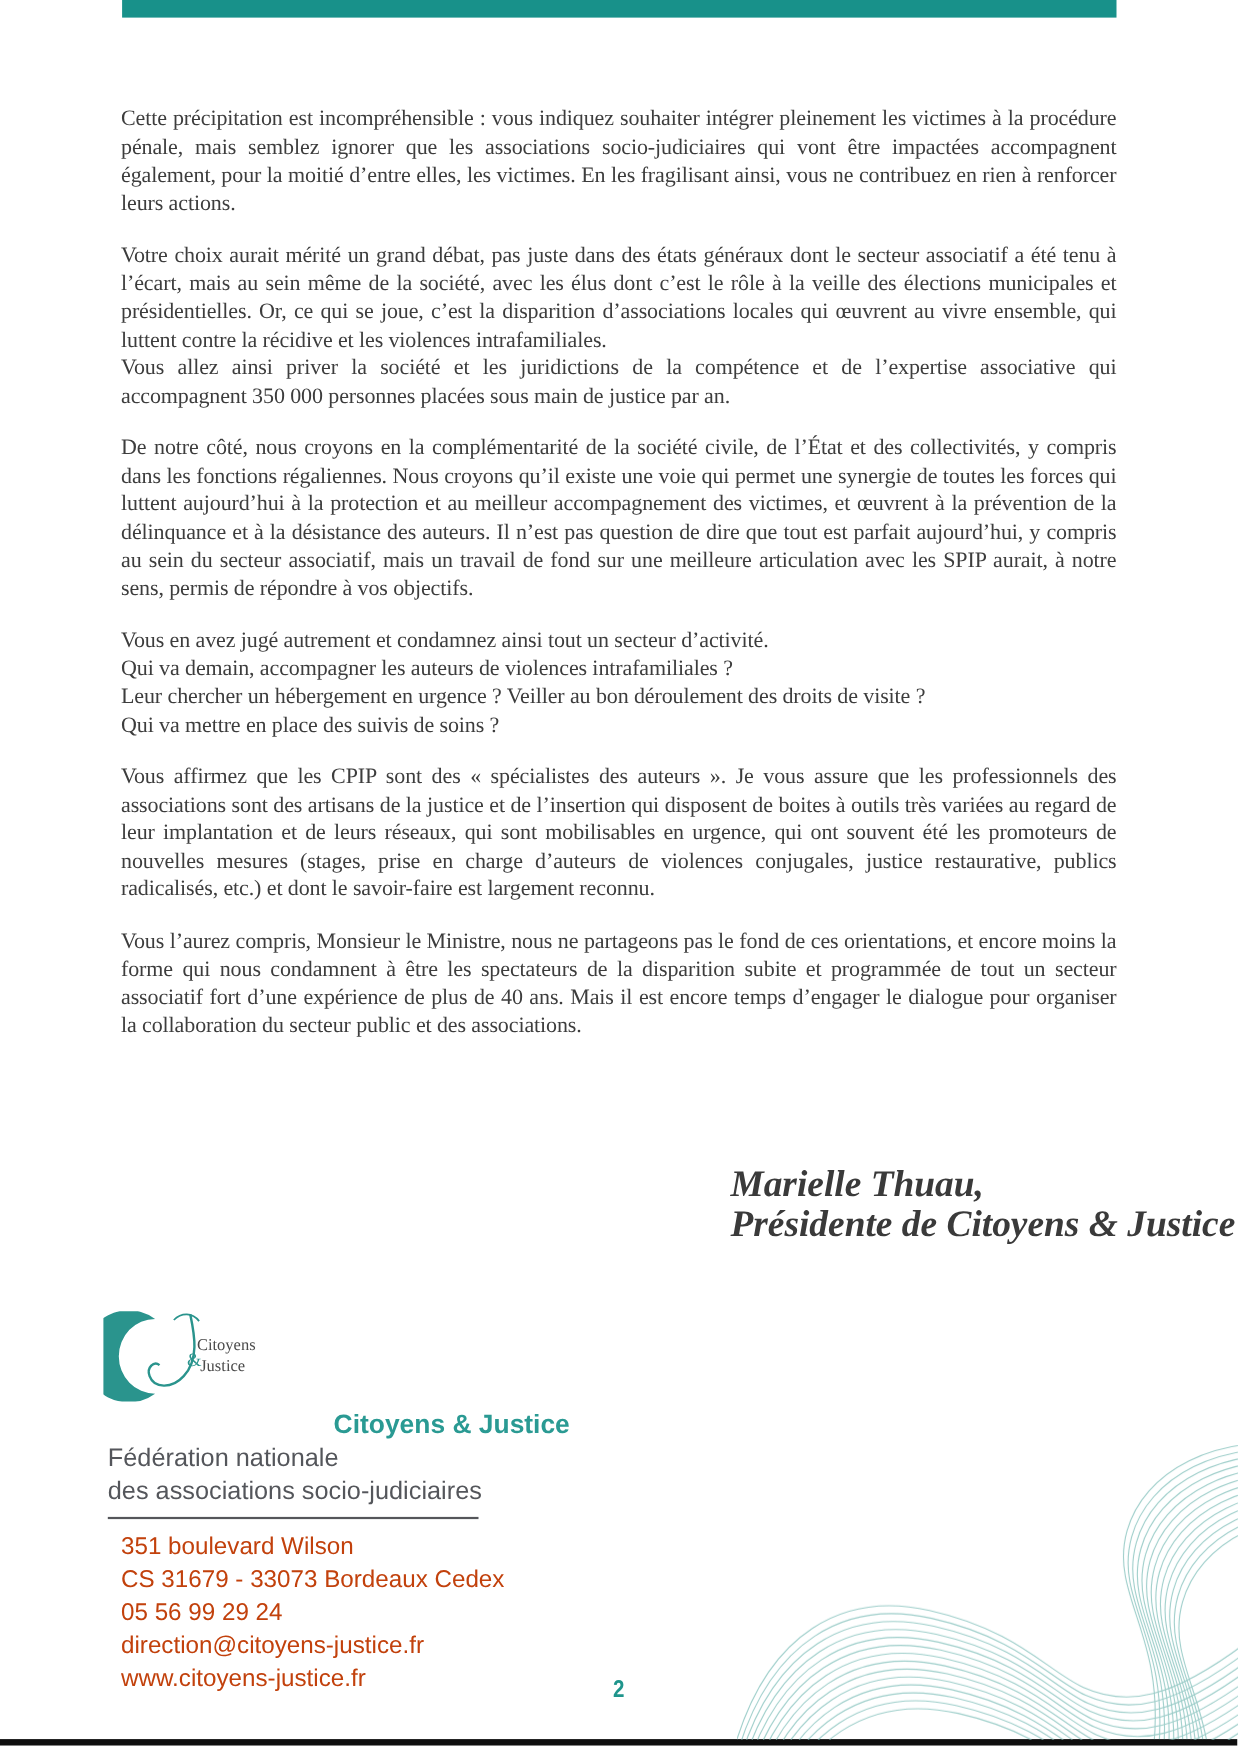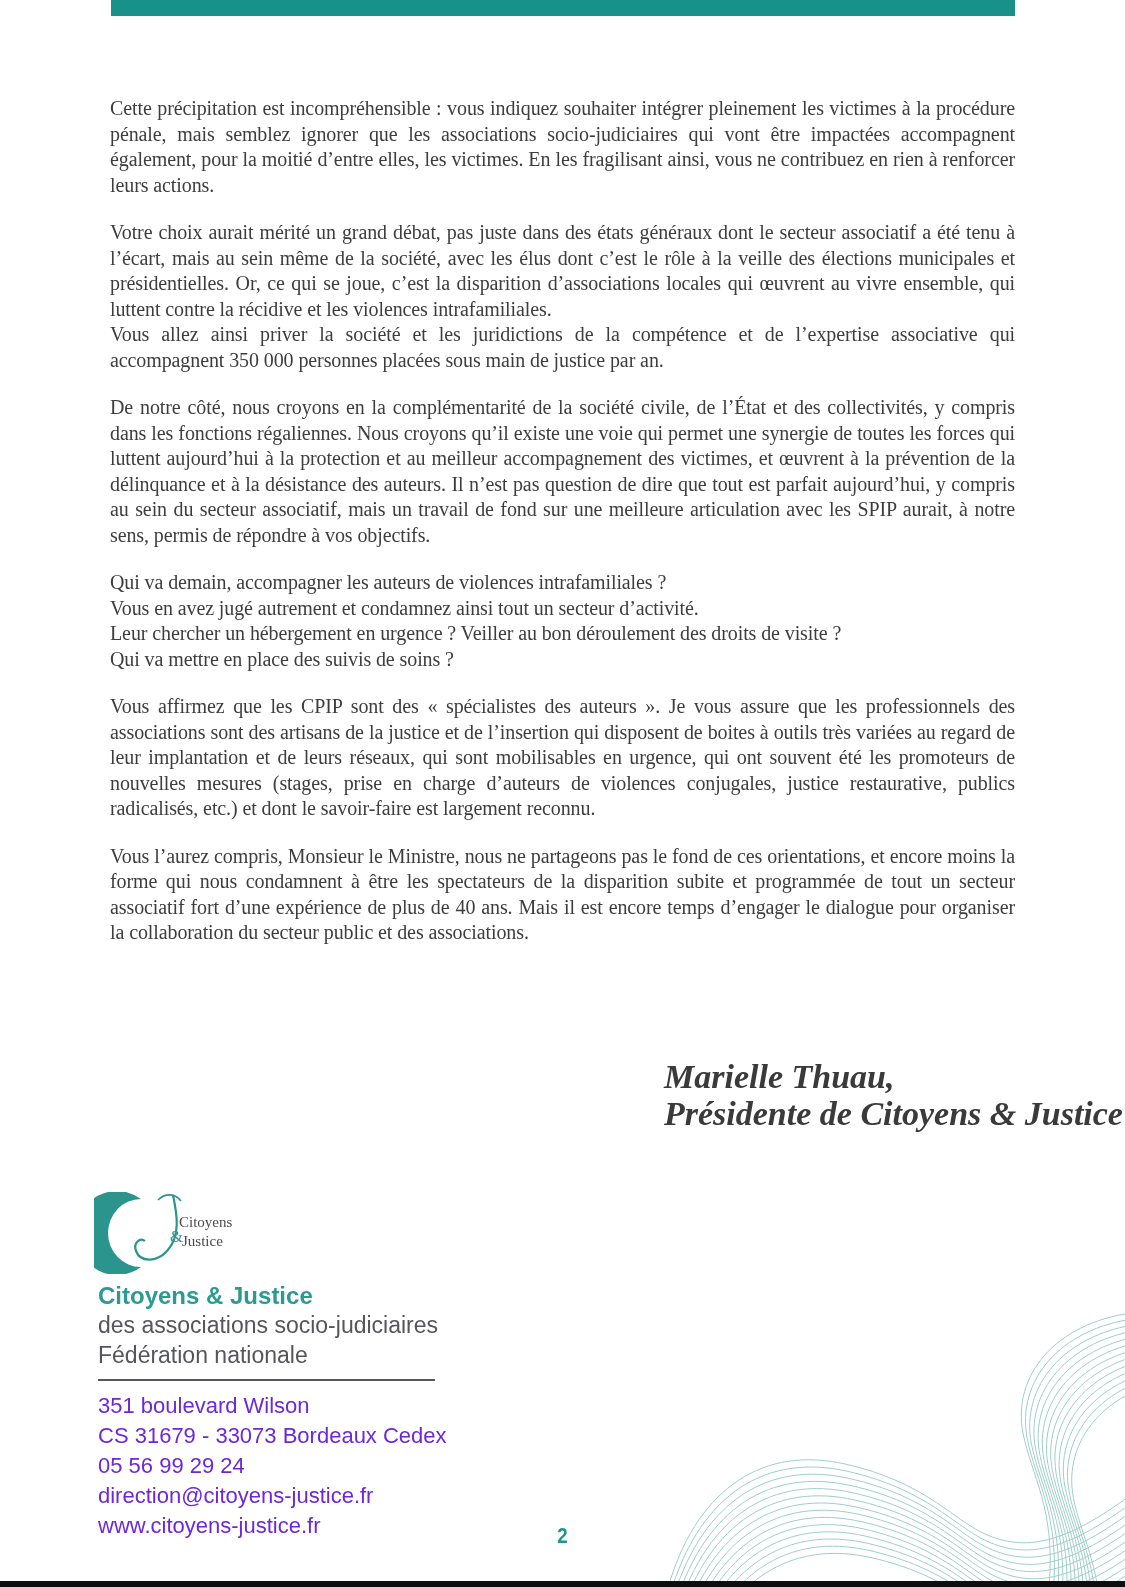--- a/index.html
+++ b/index.html
@@ -21,32 +21,33 @@
     letter-spacing:-0.1px;
   }
   .signature{
     position:absolute;left:664px;top:1058px;
     font-style:italic;font-weight:600;font-size:34px;line-height:37px;color:#3a3a3a;
   }
   .footer{position:absolute;left:98px;top:1192px;width:420px;}
   .footer .logo-svg{display:block;margin-left:-4px;}
   .org-name{
     font-family:"Liberation Sans", sans-serif;font-weight:700;
-    font-size:24px;line-height:28px;color:#2a9a93;margin-top:8px;
+    font-size:24px;line-height:28px;color:#2a9a93;margin-top:8px;text-align:right;
   }
   .org-sub{
     font-family:"Liberation Sans", sans-serif;font-size:23px;line-height:30px;
     color:#54565b;
   }
   .footer-rule{
     width:337px;border:none;border-top:2px solid #55565a;margin:9px 0 10px 0;
   }
   .address div{
     font-family:"Liberation Sans", sans-serif;font-size:22px;line-height:30px;
-    color:#6d28d9;
+    color:#c2410c;
+    margin-left:12px;
   }
   .page-number{
     position:absolute;left:0;right:0;bottom:38px;text-align:center;
     font-family:"Liberation Sans", sans-serif;font-weight:700;font-size:22px;
     color:#1f958c;transform:scaleX(0.85);
   }
   .waves{position:absolute;right:0;bottom:6px;width:455px;height:300px;}
   .bottom-strip{
     position:absolute;left:0;right:0;bottom:0;height:6px;background:#0e0e0e;
   }
@@ -61,22 +62,22 @@
     <p>Cette précipitation est incompréhensible&nbsp;: vous indiquez souhaiter intégrer pleinement les victimes à la procédure pénale, mais semblez ignorer que les associations socio-judiciaires qui vont être impactées accompagnent également, pour la moitié d’entre elles, les victimes. En les fragilisant ainsi, vous ne contribuez en rien à renforcer leurs actions.</p>
   </div>
   <div class="para">
     <p>Votre choix aurait mérité un grand débat, pas juste dans des états généraux dont le secteur associatif a été tenu à l’écart, mais au sein même de la société, avec les élus dont c’est le rôle à la veille des élections municipales et présidentielles. Or, ce qui se joue, c’est la disparition d’associations locales qui œuvrent au vivre ensemble, qui luttent contre la récidive et les violences intrafamiliales.</p>
     <p>Vous allez ainsi priver la société et les juridictions de la compétence et de l’expertise associative qui accompagnent 350&nbsp;000 personnes placées sous main de justice par an.</p>
   </div>
   <div class="para">
     <p>De notre côté, nous croyons en la complémentarité de la société civile, de l’État et des collectivités, y compris dans les fonctions régaliennes. Nous croyons qu’il existe une voie qui permet une synergie de toutes les forces qui luttent aujourd’hui à la protection et au meilleur accompagnement des victimes, et œuvrent à la prévention de la délinquance et à la désistance des auteurs. Il n’est pas question de dire que tout est parfait aujourd’hui, y compris au sein du secteur associatif, mais un travail de fond sur une meilleure articulation avec les SPIP aurait, à notre sens, permis de répondre à vos objectifs.</p>
   </div>
   <div class="para">
+    <p>Vous en avez jugé autrement et condamnez ainsi tout un secteur d’activité.</p>
     <p>Qui va demain, accompagner les auteurs de violences intrafamiliales&nbsp;?</p>
-    <p>Vous en avez jugé autrement et condamnez ainsi tout un secteur d’activité.</p>
     <p>Leur chercher un hébergement en urgence&nbsp;? Veiller au bon déroulement des droits de visite&nbsp;?</p>
     <p>Qui va mettre en place des suivis de soins&nbsp;?</p>
   </div>
   <div class="para">
     <p>Vous affirmez que les CPIP sont des «&nbsp;spécialistes des auteurs&nbsp;». Je vous assure que les professionnels des associations sont des artisans de la justice et de l’insertion qui disposent de boites à outils très variées au regard de leur implantation et de leurs réseaux, qui sont mobilisables en urgence, qui ont souvent été les promoteurs de nouvelles mesures (stages, prise en charge d’auteurs de violences conjugales, justice restaurative, publics radicalisés, etc.) et dont le savoir-faire est largement reconnu.</p>
   </div>
   <div class="para">
     <p>Vous l’aurez compris, Monsieur le Ministre, nous ne partageons pas le fond de ces orientations, et encore moins la forme qui nous condamnent à être les spectateurs de la disparition subite et programmée de tout un secteur associatif fort d’une expérience de plus de 40 ans. Mais il est encore temps d’engager le dialogue pour organiser la collaboration du secteur public et des associations.</p>
   </div>
 </div>
@@ -89,22 +90,22 @@
 <div class="footer">
   <svg class="logo-svg" width="160" height="82" viewBox="0 0 160 82" xmlns="http://www.w3.org/2000/svg">
     <path d="M47,7 A33,34 0 1,0 47,75 A41,42 0 1,1 47,7 Z" fill="#2a948d"></path>
     <path d="M79,3 C83,22 87,44 73,59 C62,71 46,70 42,59 C39,51 46,45 51,49" fill="none" stroke="#2a948d" stroke-width="2.2"></path>
     <path d="M64,8 C71,1 81,1 87,9" fill="none" stroke="#2a948d" stroke-width="1.6"></path>
     <text x="85" y="35" font-family="Liberation Serif, serif" font-size="15" fill="#4b4b4b">Citoyens</text>
     <text x="76" y="50" font-family="Liberation Serif, serif" font-size="17" fill="#2a948d">&amp;</text>
     <text x="88" y="54" font-family="Liberation Serif, serif" font-size="15" fill="#4b4b4b">Justice</text>
   </svg>
   <div class="org-name">Citoyens &amp; Justice</div>
+  <div class="org-sub">Fédération nationale</div>
   <div class="org-sub">des associations socio-judiciaires</div>
-  <div class="org-sub">Fédération nationale</div>
   <hr class="footer-rule">
   <div class="address">
     <div>351 boulevard Wilson</div>
     <div>CS 31679 - 33073 Bordeaux Cedex</div>
     <div>05 56 99 29 24</div>
     <div>direction@citoyens-justice.fr</div>
     <div>www.citoyens-justice.fr</div>
   </div>
 </div>
 

